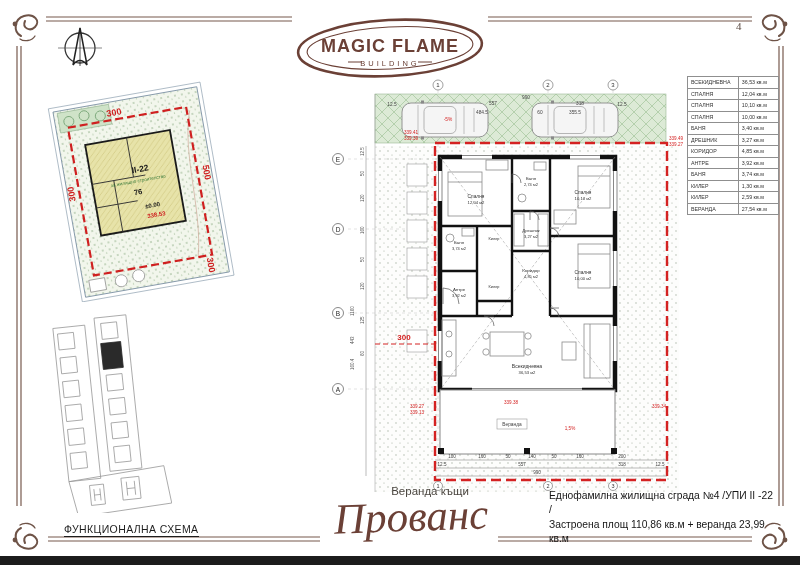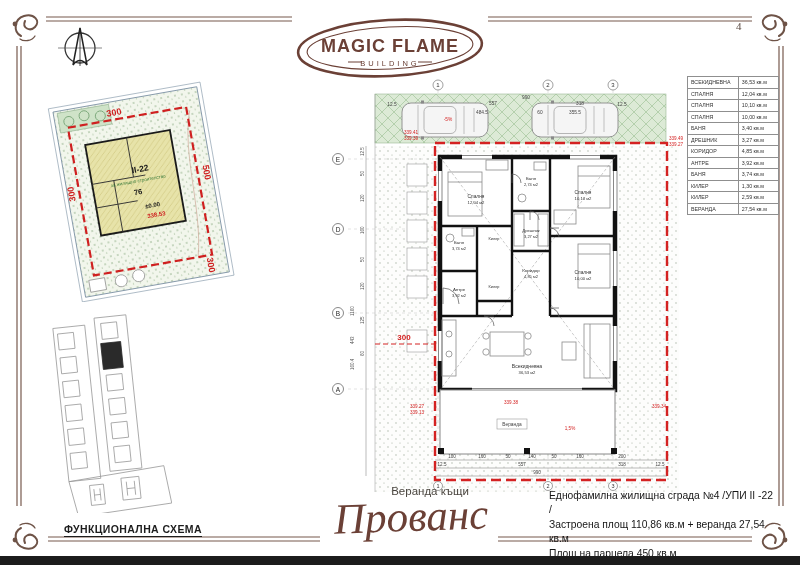--- a/index.html
+++ b/index.html
@@ -8,21 +8,21 @@
   .abs{position:absolute;}
   svg text{font-family:"Liberation Sans",sans-serif;}
   
   #room-table{left:687px;top:76px;width:90px;border:0.8px solid #8f8f8f;background:#fff;}
   .trow{display:flex;height:10.5px;line-height:10.5px;border-bottom:0.8px solid #8f8f8f;
         font-size:5.3px;color:#333;}
   .trow:last-child{border-bottom:none;}
   .trow .rname{flex:0 0 52%;padding-left:3px;border-right:0.8px solid #8f8f8f;overflow:hidden;white-space:nowrap;}
   .trow .rarea{flex:1;padding-left:3px;overflow:hidden;white-space:nowrap;}
   
-  #schema-caption{left:64px;top:523px;font-size:10.5px;font-weight:bold;color:#1d1d1d;
+  #schema-caption{left:64px;top:523px;font-size:10.5px;font-weight:normal;color:#1d1d1d;
                   letter-spacing:0.4px;border-bottom:1.5px solid #1d1d1d;padding-bottom:1px;}
   #series-label{left:355px;top:485px;width:150px;text-align:center;font-size:11.5px;color:#4a453f;}
   #model-script{left:326px;top:492px;width:170px;text-align:center;
                 font-family:"Liberation Serif",serif;font-style:italic;font-size:43px;
                 color:#6b4036;transform:rotate(-2deg);}
   #description{left:549px;top:489px;width:228px;font-family:Liberation Sans, sans-serif;
                font-size:10.3px;color:#161616;line-height:1.4;}
   #page-number{left:736px;top:20px;font-family:"Liberation Serif",serif;font-size:11px;color:#5a4a42;}
   #bottom-strip{left:0;top:556px;width:800px;height:9px;background:#1c1c1c;}
 </style>
@@ -441,18 +441,17 @@
     <div class="trow">
         <span class="rname">ВЕРАНДА</span>
         <span class="rarea">27,54 кв.м</span>
       </div>
   </div>
 
   <div class="abs" id="series-label">Веранда къщи</div>
   <div class="abs" id="model-script">Прованс</div>
   <div class="abs" id="description">
     <div>Еднофамилна жилищна сграда №4 /УПИ II -22 /</div>
-    <div>Застроена площ 110,86 кв.м + веранда 27,54 кв.м</div>
-    <div>Площ на парцела 450 кв.м</div>
+    <div>Застроена площ 110,86 кв.м + веранда 23,99 кв.м</div>
   </div>
 
   <div class="abs" id="bottom-strip"></div>
 </div>
 
 </body></html>

